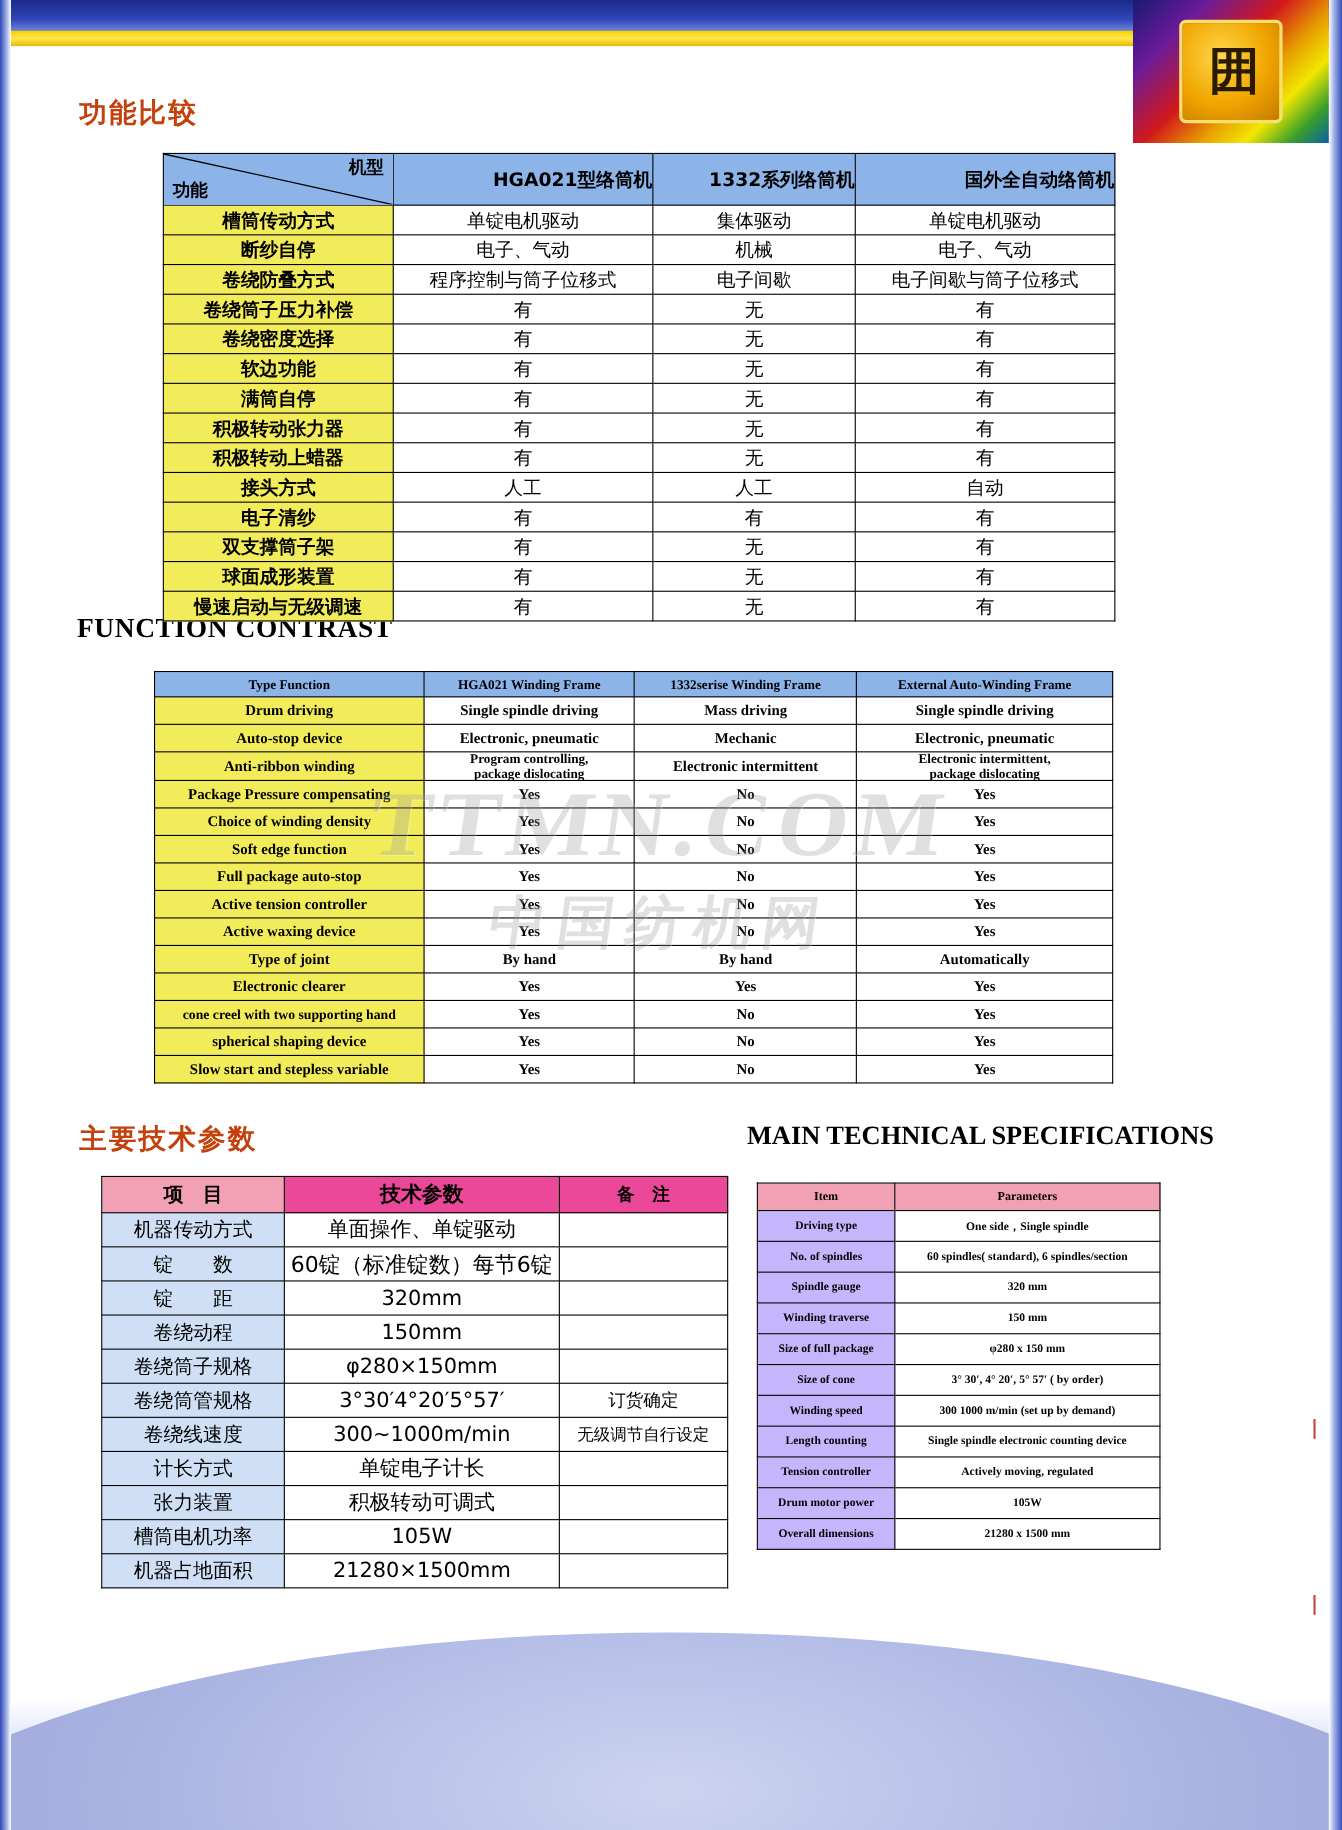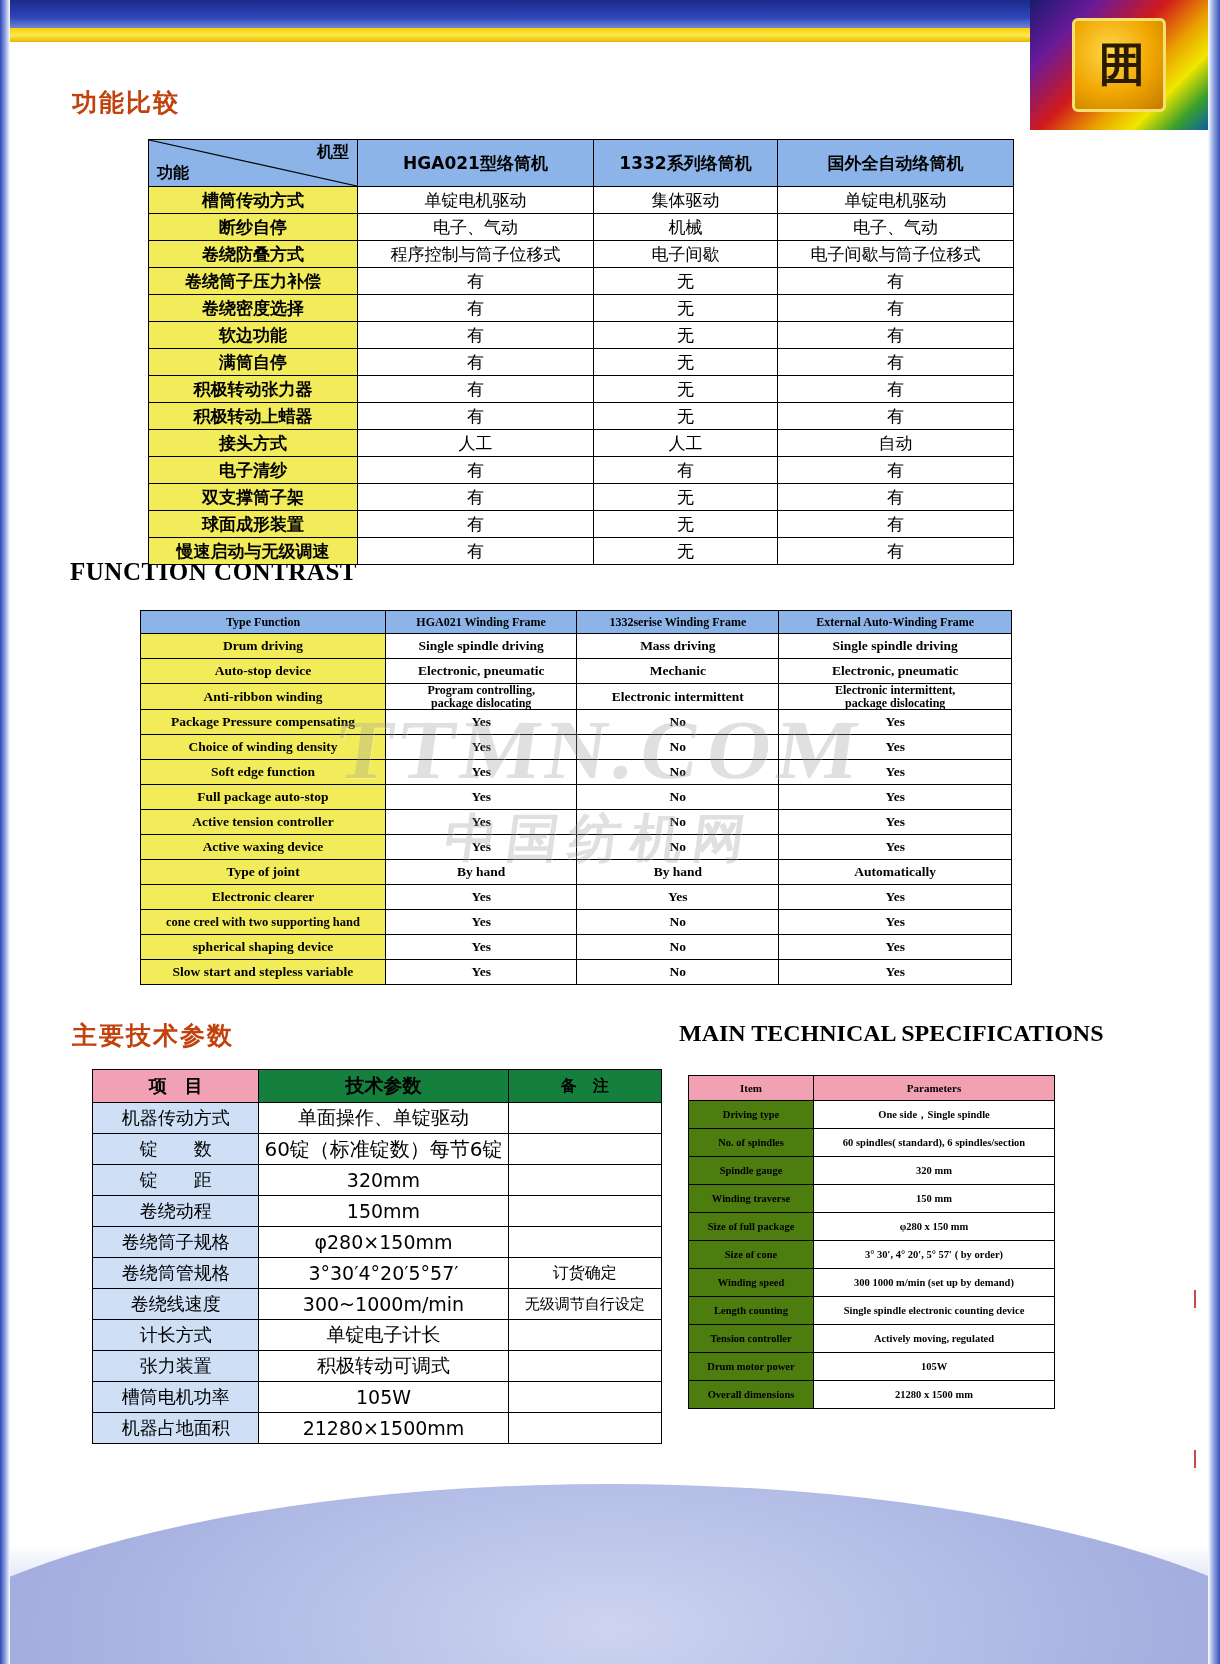--- a/index.html
+++ b/index.html
@@ -132,21 +132,21 @@
     border: 1px solid #000;
     text-align: center;
     vertical-align: middle;
     padding: 0;
     background: #ffffff;
   }
 
   
   #t-func-cn { left: 148px; top: 139px; width: 866px; }
   #t-func-cn td { height: 26px; font-size: 17px; font-family: "DejaVu Sans", sans-serif; }
-  #t-func-cn .hdr { background: #8cb4e8; font-weight: bold; height: 46px; }
+  #t-func-cn .hdr { background: #8cb4e8; font-weight: bold; height: 46px; text-align: right; }
   #t-func-cn .rowlbl {
     background: #f2ec5a;
     font-weight: bold;
     width: 208px;
   }
   #t-func-cn .corner {
     background: #8cb4e8;
     position: relative;
     width: 208px;
     padding: 0;
@@ -171,35 +171,35 @@
     font-family: "Liberation Serif", serif;
     font-weight: bold;
   }
   #t-func-en .hdr { background: #8cb4e8; height: 22px; font-size: 12px; }
   #t-func-en .rowlbl { background: #f2ec5a; width: 244px; }
   #t-func-en .two-line { font-size: 12px; line-height: 1.05; }
 
   
   #t-spec-cn { left: 92px; top: 1069px; width: 570px; }
   #t-spec-cn td { height: 30px; font-size: 19px; font-family: "DejaVu Sans", sans-serif; }
-  #t-spec-cn .hdr { background: #15803d; font-weight: bold; height: 32px; }
+  #t-spec-cn .hdr { background: #ec4899; font-weight: bold; height: 32px; }
   #t-spec-cn .rowlbl { background: #cfe0f6; width: 165px; font-size: 18px; }
   #t-spec-cn .val { width: 248px; }
   #t-spec-cn .note { width: 152px; font-size: 16px; margin-left: 44px; }
 
   
   #t-spec-en { left: 688px; top: 1075px; width: 367px; }
   #t-spec-en td {
     height: 27px;
     font-size: 10.5px;
     font-family: "Liberation Serif", serif;
     font-weight: bold;
   }
   #t-spec-en .hdr { background: #f2a0b4; height: 24px; font-size: 11px; }
-  #t-spec-en .rowlbl { background: #4d7c0f; width: 124px; }
+  #t-spec-en .rowlbl { background: #c4b5fd; width: 124px; }
 
   
   .watermark {
     position: absolute;
     left: 150px; top: 672px;
     width: 900px; height: 230px;
     z-index: 8;
     pointer-events: none;
     opacity: 0.30;
     display: flex;

